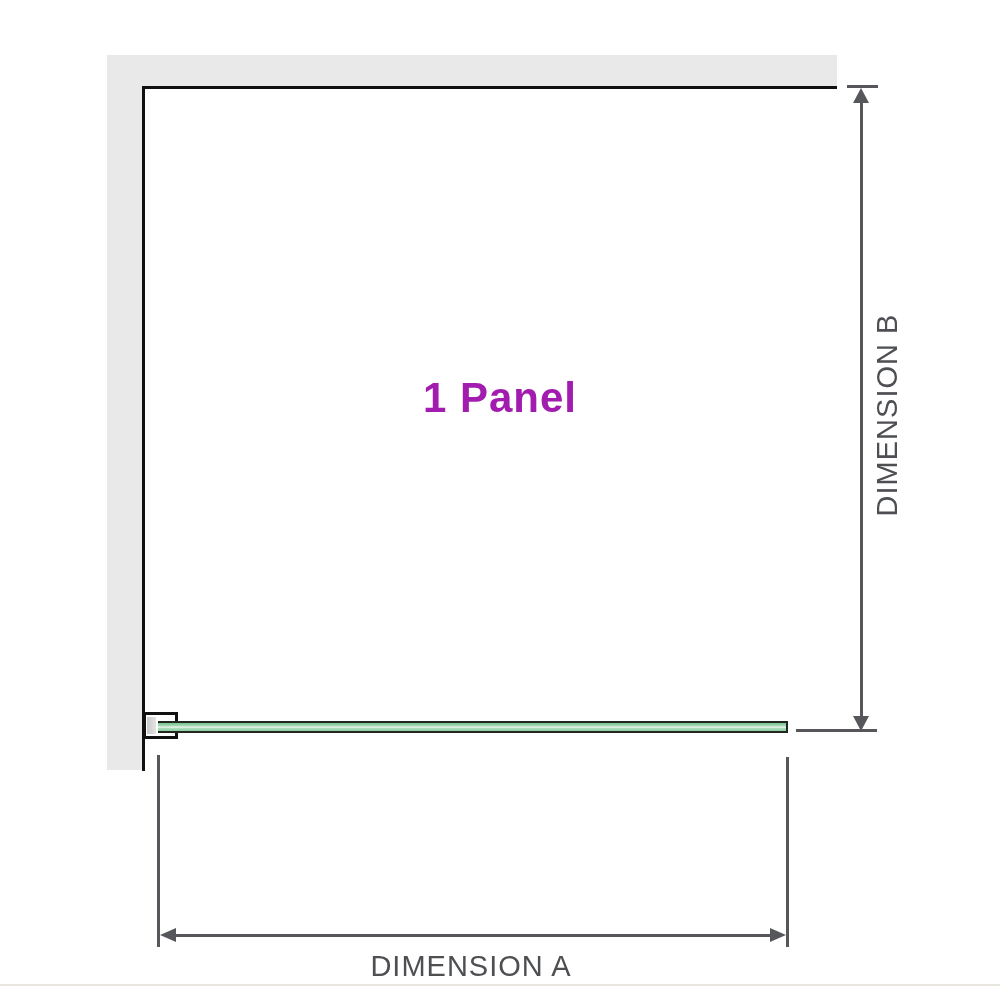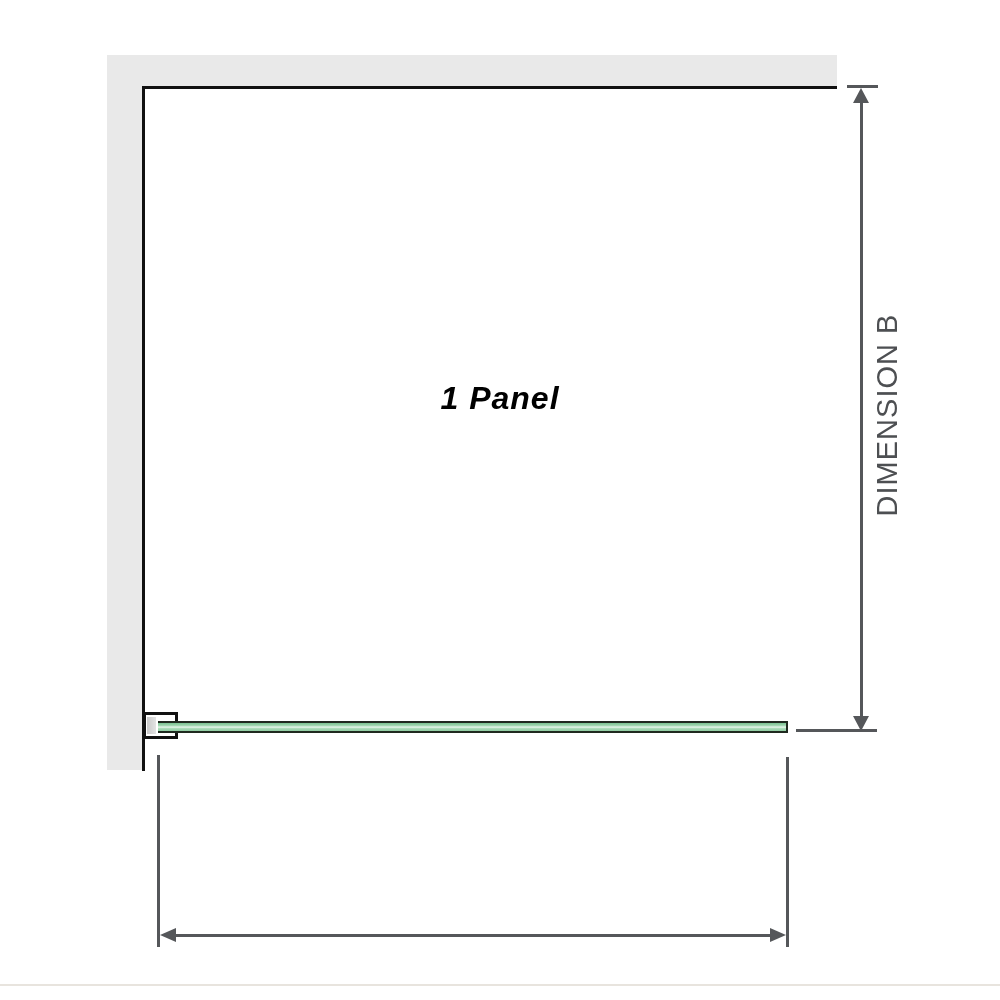--- a/index.html
+++ b/index.html
@@ -33,25 +33,24 @@
     border-top: 3px solid #111111;
     border-left: 3px solid #111111;
     box-sizing: border-box;
     background: #ffffff;
   }
 
   
   .panel-label {
     left: 500px; top: 398px;
     transform: translate(-50%, -50%);
-    font-size: 32px;
-    font-style: italic;
+    font-size: 42px;
     font-weight: bold;
     letter-spacing: 1px;
-    color: #000000;
+    color: #a21caf;
     white-space: nowrap;
   }
 
   
   .clamp-outer {
     left: 143px; top: 712px; width: 35px; height: 27px;
     border: 3px solid #111111;
     box-sizing: border-box;
     background: #ffffff;
   }
@@ -149,16 +148,17 @@
   <div class="abs dim dimb-shaft"></div>
   <div class="abs dimb-arrow-up"></div>
   <div class="abs dimb-arrow-down"></div>
   <div class="abs dim-label dimb-label">DIMENSION B</div>
 
   <div class="abs dim dima-ext-left"></div>
   <div class="abs dim dima-ext-right"></div>
   <div class="abs dim dima-shaft"></div>
   <div class="abs dima-arrow-left"></div>
   <div class="abs dima-arrow-right"></div>
+  <div class="abs dim-label dima-label">DIMENSION A</div>
 
   <div class="abs baseline"></div>
 
 </div>
 
 </body></html>

